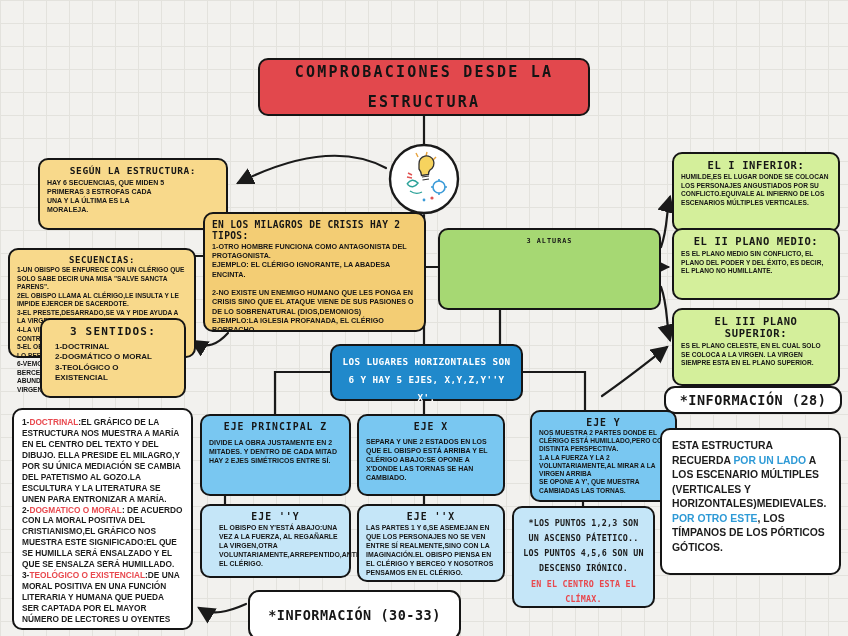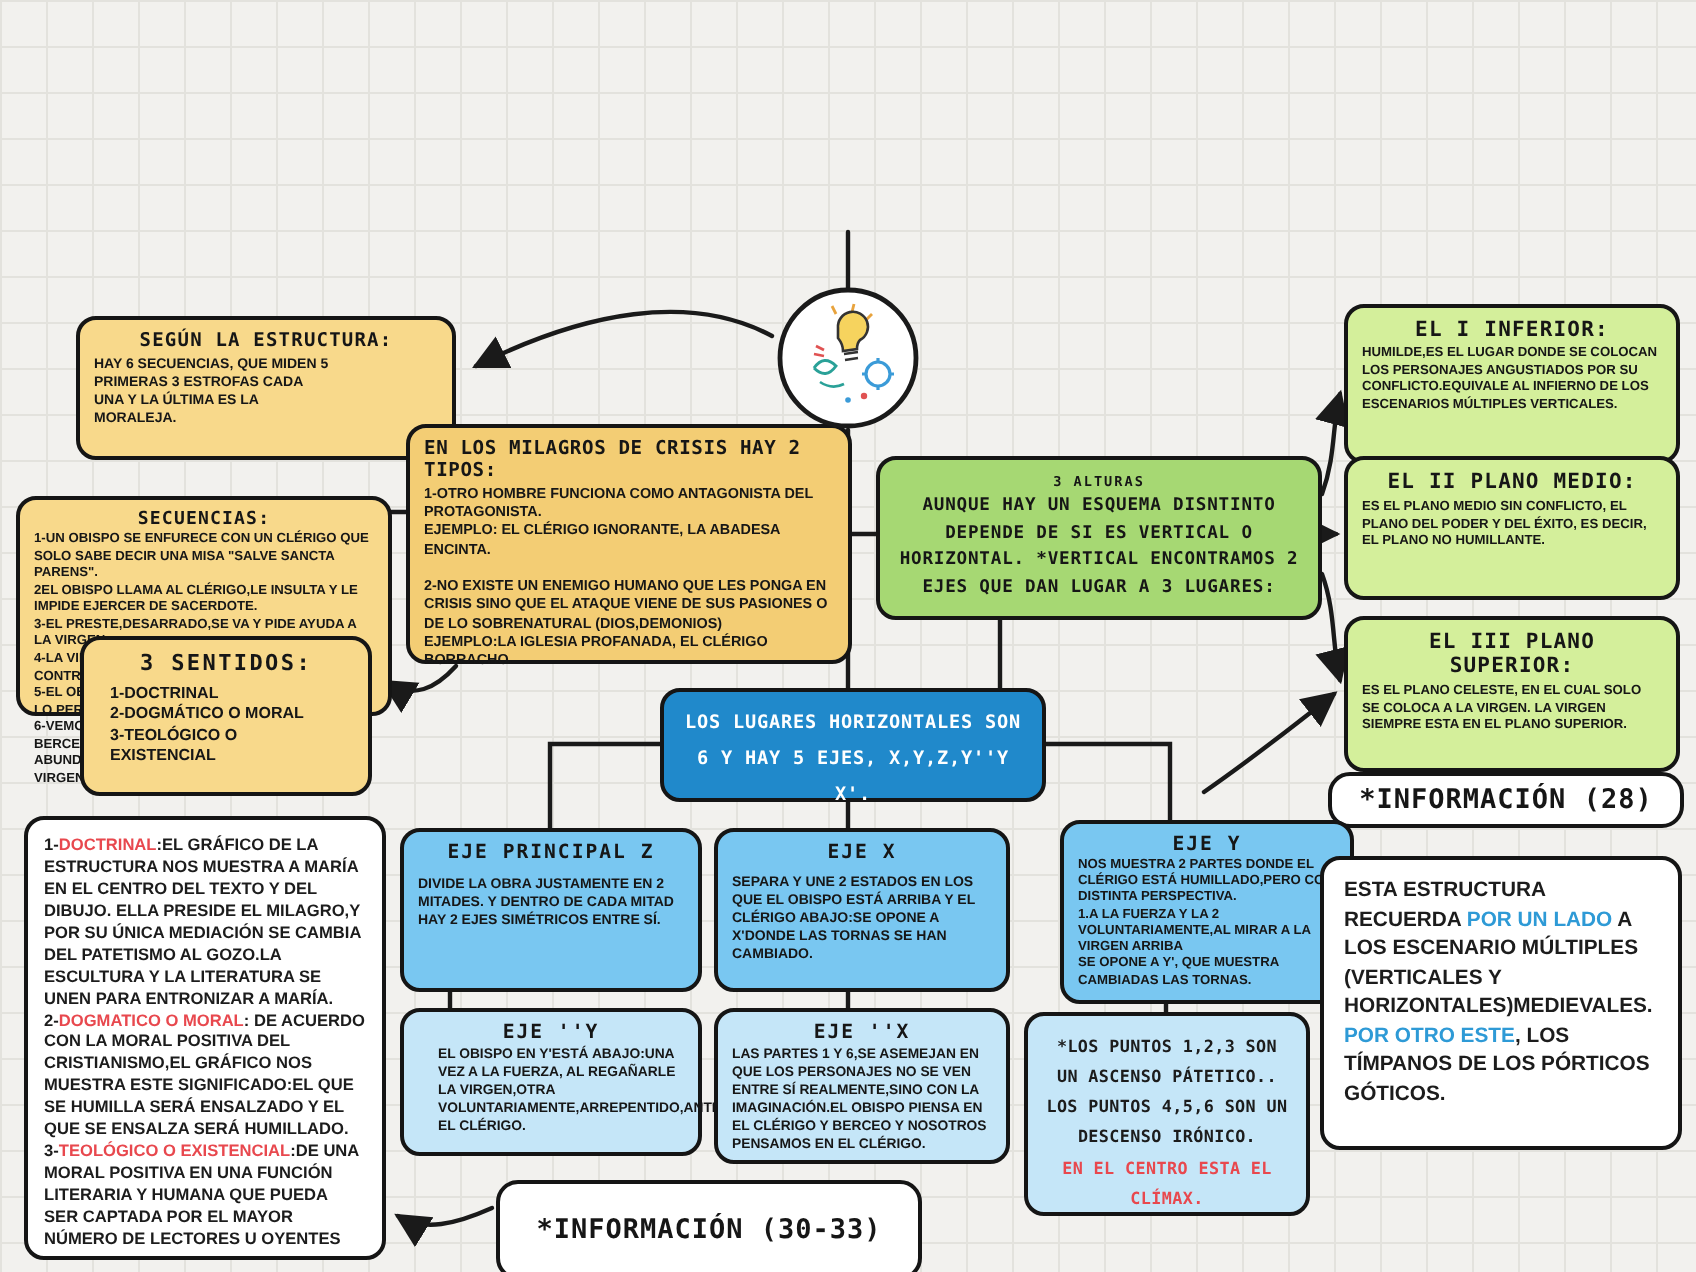--- a/index.html
+++ b/index.html
@@ -61,20 +61,23 @@
       <path d="M424,401 V414"></path>
       <path d="M523,372 H585 V410"></path>
       <path d="M225,496 V504"></path>
       <path d="M424,496 V504"></path>
       <path d="M583,501 V506"></path>
       <path d="M602,396 C628,378 648,362 667,347" marker-end="url(#ah)"></path>
       <path d="M246,604 C228,612 212,616 199,608" marker-end="url(#ah)"></path>
     </g>
   </svg>
 
+  <div class="node red mono titlebox" style="left:258px;top:58px;width:332px;height:58px;">
+    <span>COMPROBACIONES DESDE LA ESTRUCTURA</span>
+  </div>
 
   <div class="hub" style="left:388px;top:143px;width:72px;height:72px;">
     <svg width="72" height="72" viewBox="0 0 72 72">
       <circle cx="36" cy="36" r="34" fill="#ffffff" stroke="#1a1a1a" stroke-width="2.4"></circle>
       <g stroke="#e8a33d" stroke-width="1.4">
         <path d="M30,14 l-2,-4"></path>
           <path d="M38,13 l1,-4"></path>
           <path d="M45,17 l3,-3"></path>
       </g>
       <path d="M31,21 a7.5,7.5 0 1,1 11,6 c-1.5,1.5 -1.5,3 -1.5,4.5 l-7,1 c0,-2 -0.5,-4 -2.5,-6.5 z" fill="#f6d35e" stroke="#333333" stroke-width="1.3"></path>
@@ -119,21 +122,20 @@
     <div class="hdr" style="font-size:9.6px;letter-spacing:.3px;">EN LOS MILAGROS DE CRISIS HAY 2 TIPOS:</div>
     <div class="body" style="font-size:7.2px;line-height:1.28;margin-top:1px;">1-OTRO HOMBRE FUNCIONA COMO ANTAGONISTA DEL PROTAGONISTA.
 EJEMPLO: EL CLÉRIGO IGNORANTE, LA ABADESA ENCINTA.
 
 2-NO EXISTE UN ENEMIGO HUMANO QUE LES PONGA EN CRISIS SINO QUE EL ATAQUE VIENE DE SUS PASIONES O DE LO SOBRENATURAL (DIOS,DEMONIOS)
 EJEMPLO:LA IGLESIA PROFANADA, EL CLÉRIGO BORRACHO.</div>
   </div>
 
   <div class="node green center" style="left:438px;top:228px;width:223px;height:82px;padding-top:7px;">
     <div class="hdr" style="font-size:6.8px;letter-spacing:1px;">3 ALTURAS</div>
-    <div class="mono body center" style="font-size:8.8px;line-height:1.55;letter-spacing:.4px;margin-top:2px;font-family:'DejaVu Sans Mono',monospace;">AUNQUE HAY UN ESQUEMA DISNTINTO DEPENDE DE SI ES VERTICAL O HORIZONTAL. *VERTICAL ENCONTRAMOS 2 EJES QUE DAN LUGAR A 3 LUGARES:</div>
   </div>
 
   <div class="node lgreen" style="left:672px;top:152px;width:168px;height:80px;">
     <div class="hdr center" style="font-size:10.5px;">EL I INFERIOR:</div>
     <div class="body" style="font-size:6.6px;margin-top:2px;">HUMILDE,ES EL LUGAR DONDE SE COLOCAN LOS PERSONAJES ANGUSTIADOS POR SU CONFLICTO.EQUIVALE AL INFIERNO DE LOS ESCENARIOS MÚLTIPLES VERTICALES.</div>
   </div>
 
   <div class="node lgreen" style="left:672px;top:228px;width:168px;height:72px;">
     <div class="hdr center" style="font-size:10.5px;">EL II PLANO MEDIO:</div>
     <div class="body" style="font-size:6.6px;margin-top:3px;">ES EL PLANO MEDIO SIN CONFLICTO, EL PLANO DEL PODER Y DEL ÉXITO, ES DECIR, EL PLANO NO HUMILLANTE.</div>

